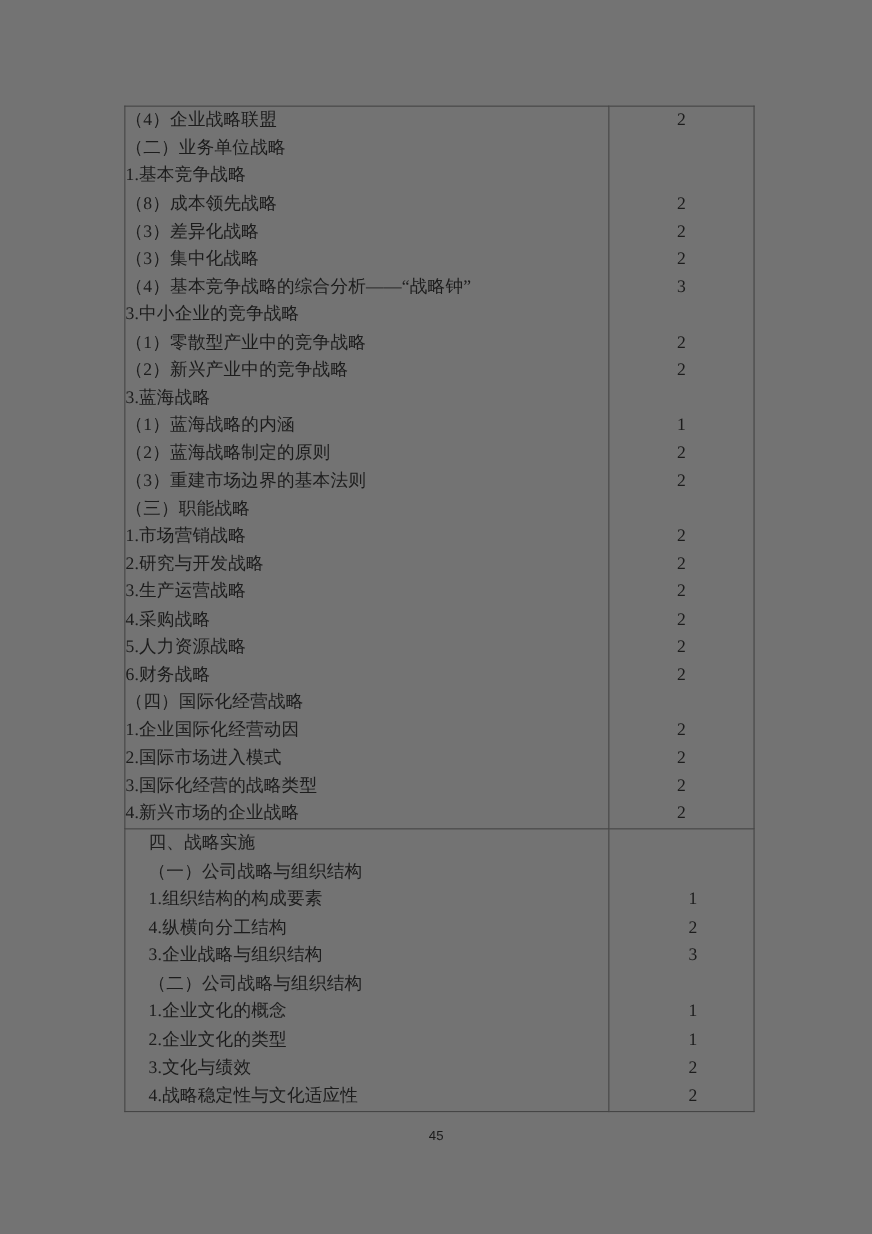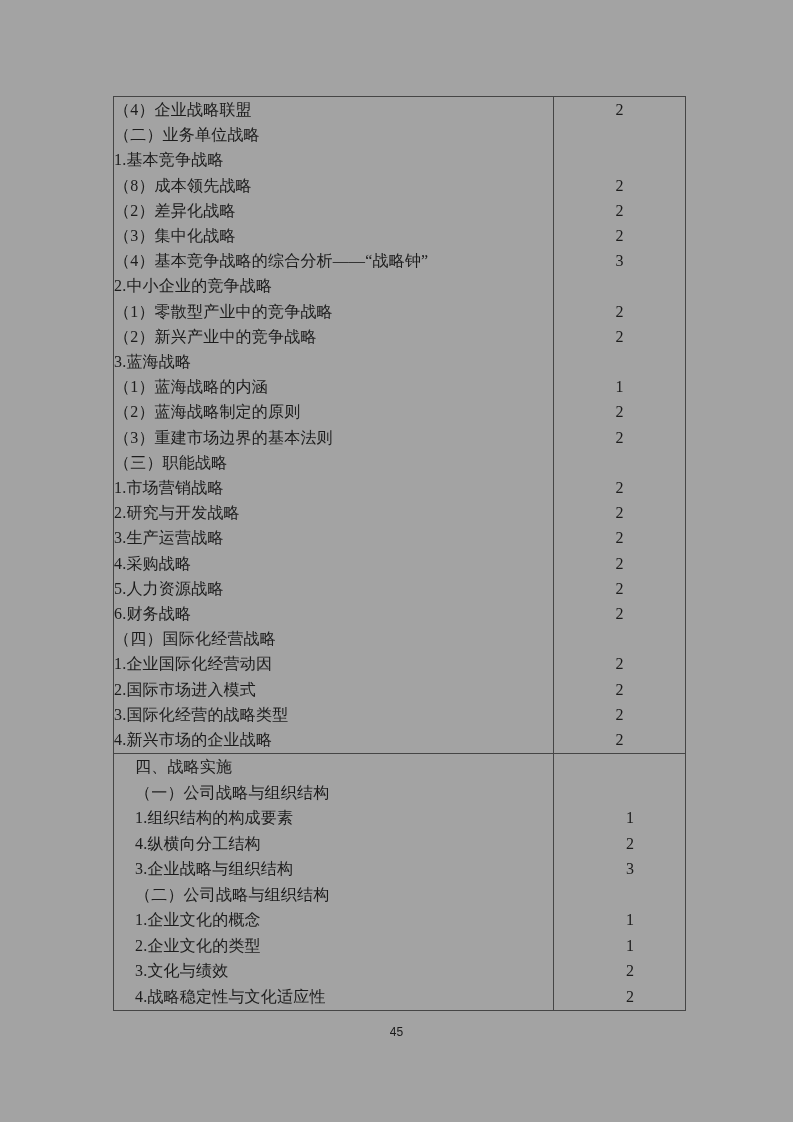--- a/index.html
+++ b/index.html
@@ -11,21 +11,21 @@
     width: 793px;
     height: 1122px;
     position: relative;
     font-family: "Liberation Serif", "DejaVu Serif", serif;
     color: #1c1c1c;
     overflow: hidden;
   }
   .page {
     position: absolute;
     inset: 0;
-    background: #a3a3a3;
+    background: #737373;
   }
   table.syllabus {
     position: absolute;
     left: 113px;
     top: 96px;
     width: 570px;
     border-collapse: collapse;
     table-layout: fixed;
   }
   table.syllabus td {
@@ -76,24 +76,24 @@
 <div class="page">
 
   <table class="syllabus">
     <tbody>
       <tr class="block-1">
         <td class="topic-cell">
             <div class="line">（4）企业战略联盟</div>
             <div class="line">（二）业务单位战略</div>
             <div class="line">1.基本竞争战略</div>
             <div class="line">（8）成本领先战略</div>
-            <div class="line">（2）差异化战略</div>
+            <div class="line">（3）差异化战略</div>
             <div class="line">（3）集中化战略</div>
             <div class="line">（4）基本竞争战略的综合分析——“战略钟”</div>
-            <div class="line">2.中小企业的竞争战略</div>
+            <div class="line">3.中小企业的竞争战略</div>
             <div class="line">（1）零散型产业中的竞争战略</div>
             <div class="line">（2）新兴产业中的竞争战略</div>
             <div class="line">3.蓝海战略</div>
             <div class="line">（1）蓝海战略的内涵</div>
             <div class="line">（2）蓝海战略制定的原则</div>
             <div class="line">（3）重建市场边界的基本法则</div>
             <div class="line">（三）职能战略</div>
             <div class="line">1.市场营销战略</div>
             <div class="line">2.研究与开发战略</div>
             <div class="line">3.生产运营战略</div>

